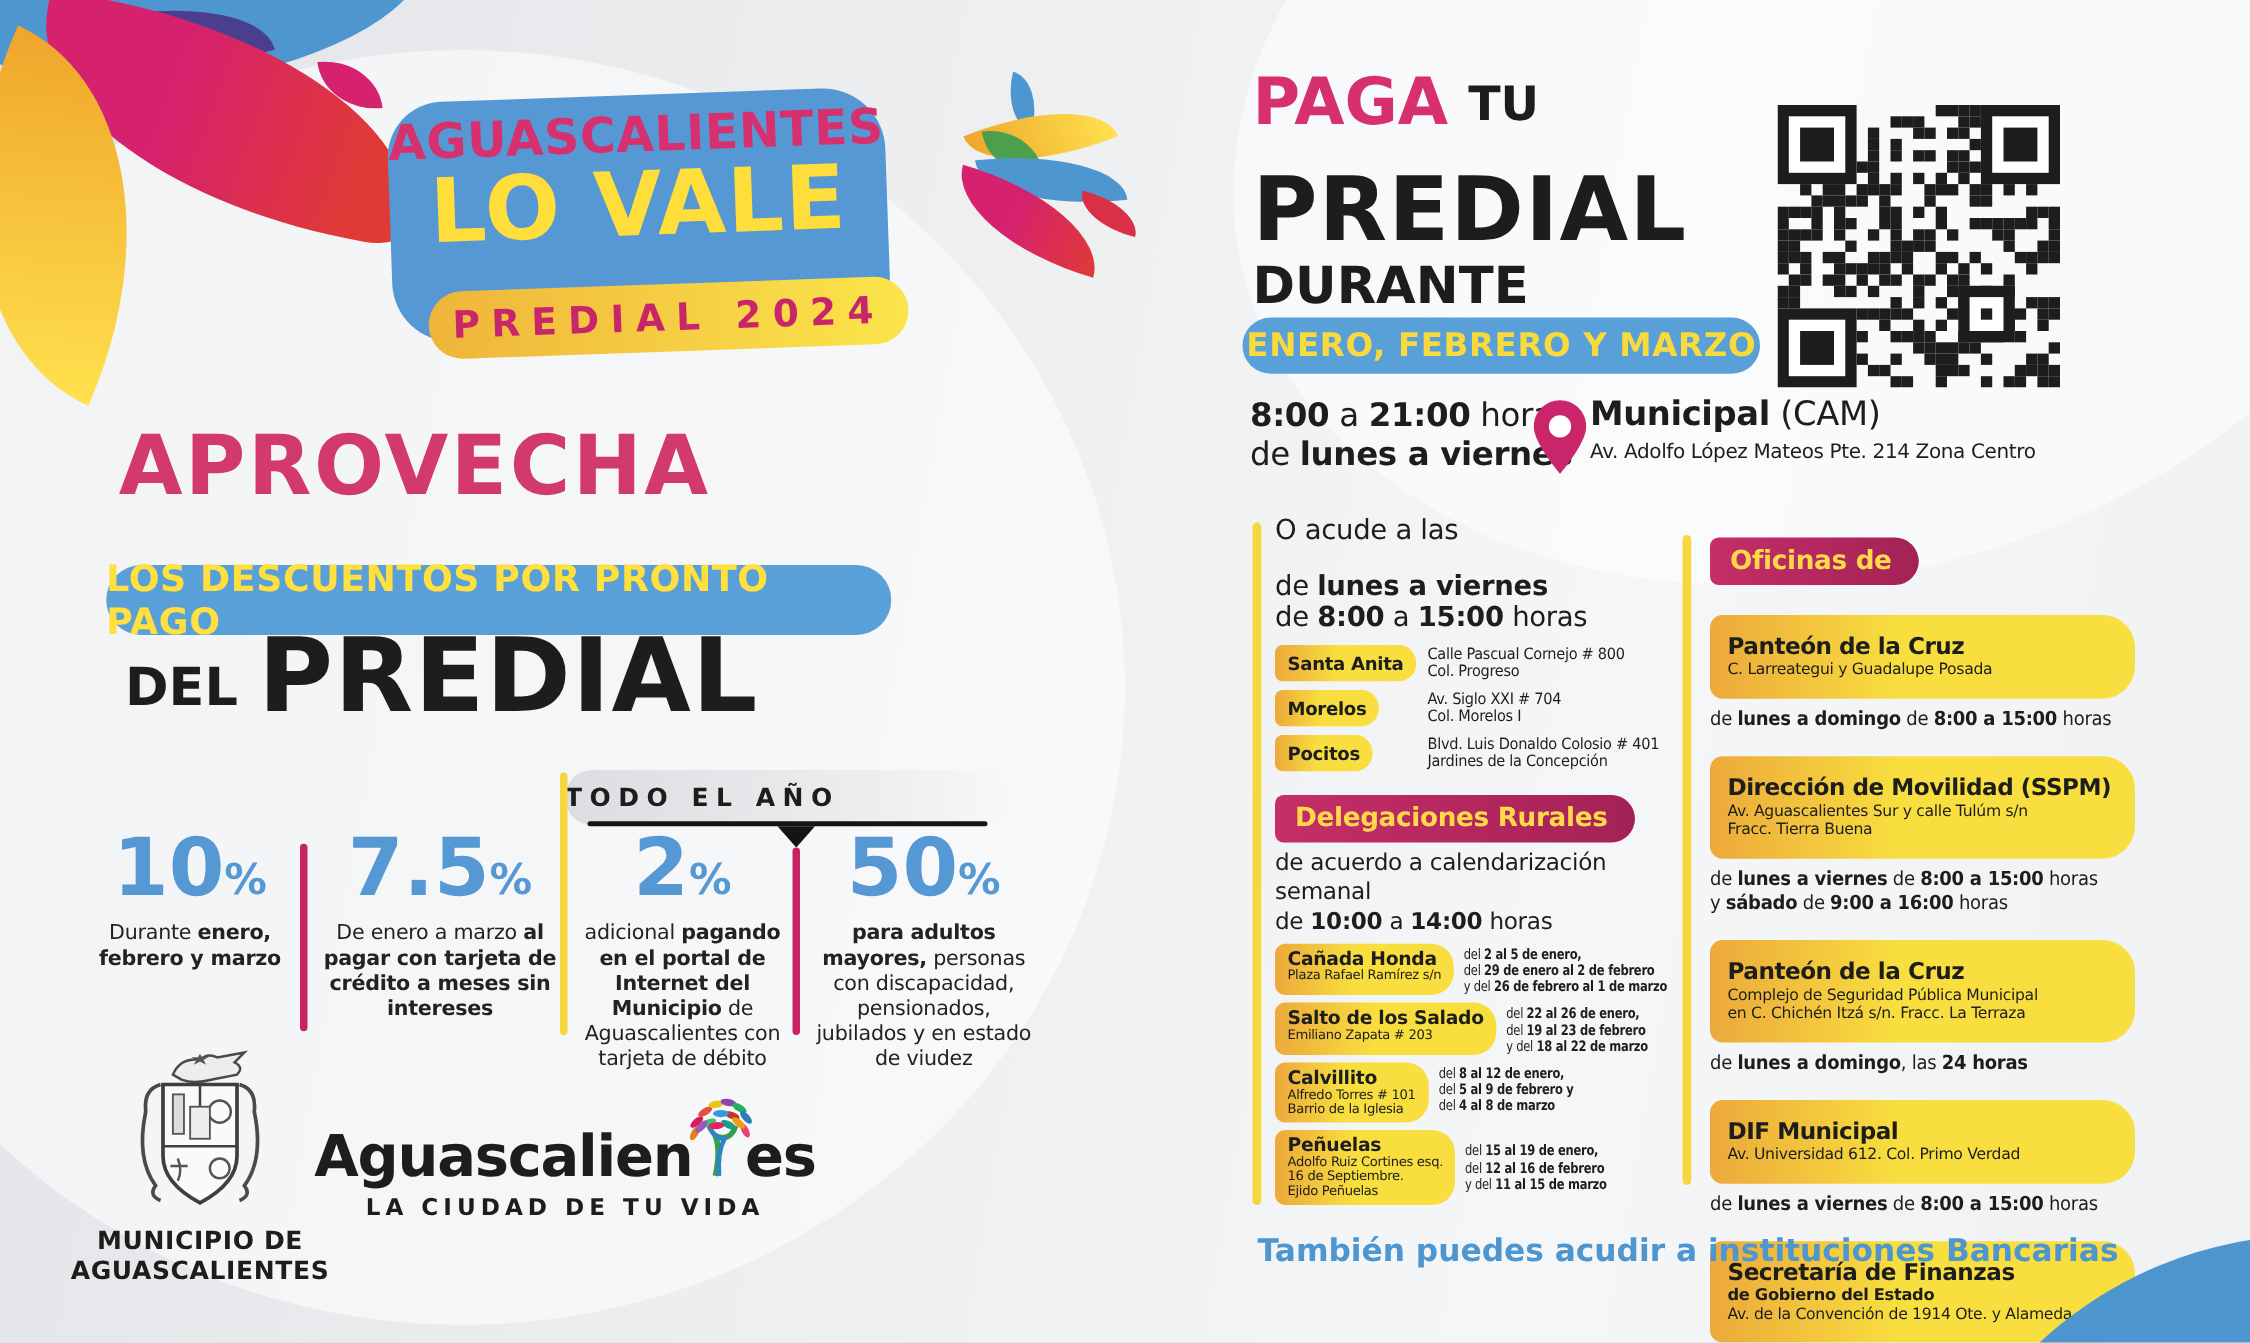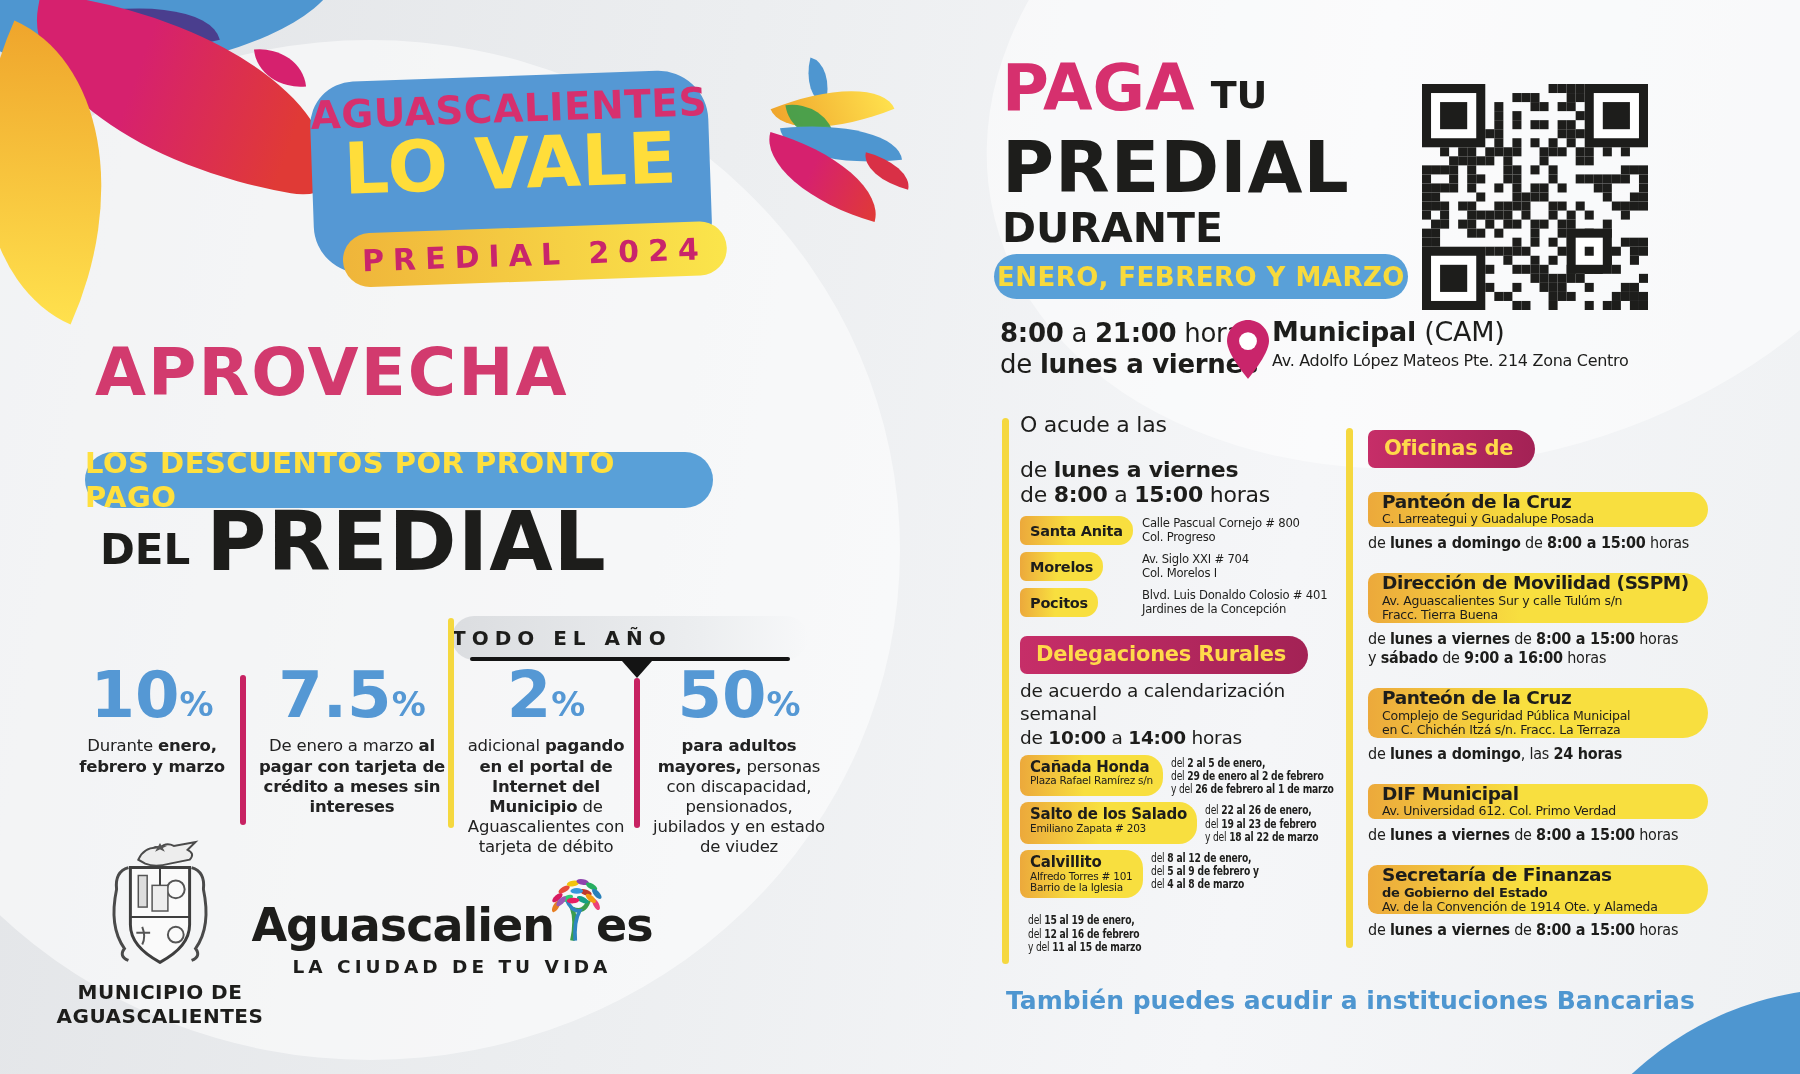--- a/index.html
+++ b/index.html
@@ -56,21 +56,21 @@
   .muni-label{position:absolute;left:50px;top:980px;width:220px;text-align:center;
     font-weight:bold;font-size:20px;line-height:1.2;letter-spacing:.5px}
   .wordmark{position:absolute;left:272px;top:862px;width:360px}
   .wm-row{display:flex;align-items:flex-end;justify-content:center}
   .wm-txt{font-weight:bold;font-size:46px;letter-spacing:-1px;line-height:1}
   .wm-tree{margin:0 -6px -4px -4px}
   .wm-tag{margin-top:8px;text-align:center;font-weight:bold;font-size:18.5px;letter-spacing:4px}
 
   
   .paga-row{position:absolute;left:1002px;top:56px;display:flex;align-items:flex-end;gap:16px}
-  .paga{font-weight:bold;font-size:64px;line-height:1;color:#D6306E}
+  .paga{font-weight:bold;font-size:52px;line-height:1;color:#D6306E}
   .tu{font-weight:bold;font-size:38px;line-height:1;margin-bottom:6px}
   .predial2{position:absolute;left:1002px;top:132px;font-weight:bold;font-size:71px;line-height:1;letter-spacing:1px}
   .durante{position:absolute;left:1002px;top:208px;font-weight:bold;font-size:41px;line-height:1}
   .months-pill{position:absolute;left:994px;top:254px;width:414px;height:45px;border-radius:23px;background:#59A0D8;
     display:flex;align-items:center;justify-content:center}
   .months-pill span{font-weight:bold;font-size:26px;color:#F8DA3C;letter-spacing:.5px}
   .qr{position:absolute;left:1422px;top:84px;width:226px;height:226px}
   .hours{position:absolute;left:1000px;top:318px;font-size:26px;line-height:1.2;letter-spacing:-.3px}
   .pin{position:absolute;left:1227px;top:320px}
   .cam{position:absolute;left:1272px;top:316px;letter-spacing:-.3px}
@@ -98,21 +98,21 @@
   .u-pill span{font-weight:bold;font-size:14.5px;white-space:nowrap}
   .u-addr{margin-left:8px;font-size:12.5px;line-height:1.15;white-space:nowrap}
   .r-list{margin-top:6px}
   .r-row{display:flex;margin-top:6px}
   .r-pill{padding:5px 10px;flex:0 0 auto}
   .r-name{font-weight:bold;font-size:15px;line-height:1.05;white-space:nowrap}
   .r-addr{font-size:10.5px;line-height:1.08;white-space:nowrap}
   .r-dates{margin-left:8px;margin-top:2px;font-size:11.5px;line-height:1.15;white-space:nowrap}
   .o-item{margin-top:20px}
   .o-first{margin-top:24px}
-  .o-pill{display:block;padding:0 14px;border-radius:10px 26px 26px 10px}
+  .o-pill{display:block;padding:16px 14px;border-radius:10px 26px 26px 10px}
   .o-name{font-weight:bold;font-size:18.5px;line-height:1.1;letter-spacing:-.4px;white-space:nowrap}
   .o-sub{font-weight:bold;font-size:13px;line-height:1.1}
   .o-addr{font-size:12.5px;line-height:1.16;white-space:nowrap}
   .o-hours{margin-top:7px;font-size:15.5px;white-space:nowrap;line-height:1.25}
   .banner{position:absolute;left:1006px;top:986px;font-weight:bold;font-size:25px;color:var(--banner_blue)}
 </style>
 </head>
 <body>
 
 <div class="poster">
@@ -583,20 +583,26 @@
           <div class="r-addr">Alfredo Torres # 101</div>
           <div class="r-addr">Barrio de la Iglesia</div>
         </div>
         <div class="r-dates sx80">
           <div><span>del </span><span class="b">8 al 12 de enero,</span></div>
           <div><span>del </span><span class="b">5 al 9 de febrero y</span></div>
           <div><span>del </span><span class="b">4 al 8 de marzo</span></div>
         </div>
       </div>
       <div class="r-row">
+        <div class="r-pill ypill">
+          <div class="r-name">Peñuelas</div>
+          <div class="r-addr">Adolfo Ruiz Cortines esq.</div>
+          <div class="r-addr">16 de Septiembre.</div>
+          <div class="r-addr">Ejido Peñuelas</div>
+        </div>
         <div class="r-dates sx80" style="margin-top:10px">
           <div><span>del </span><span class="b">15 al 19 de enero,</span></div>
           <div><span>del </span><span class="b">12 al 16 de febrero</span></div>
           <div><span>y del </span><span class="b">11 al 15 de marzo</span></div>
         </div>
       </div>
     </div>
   </div>
 
   <div class="col-offices info">

